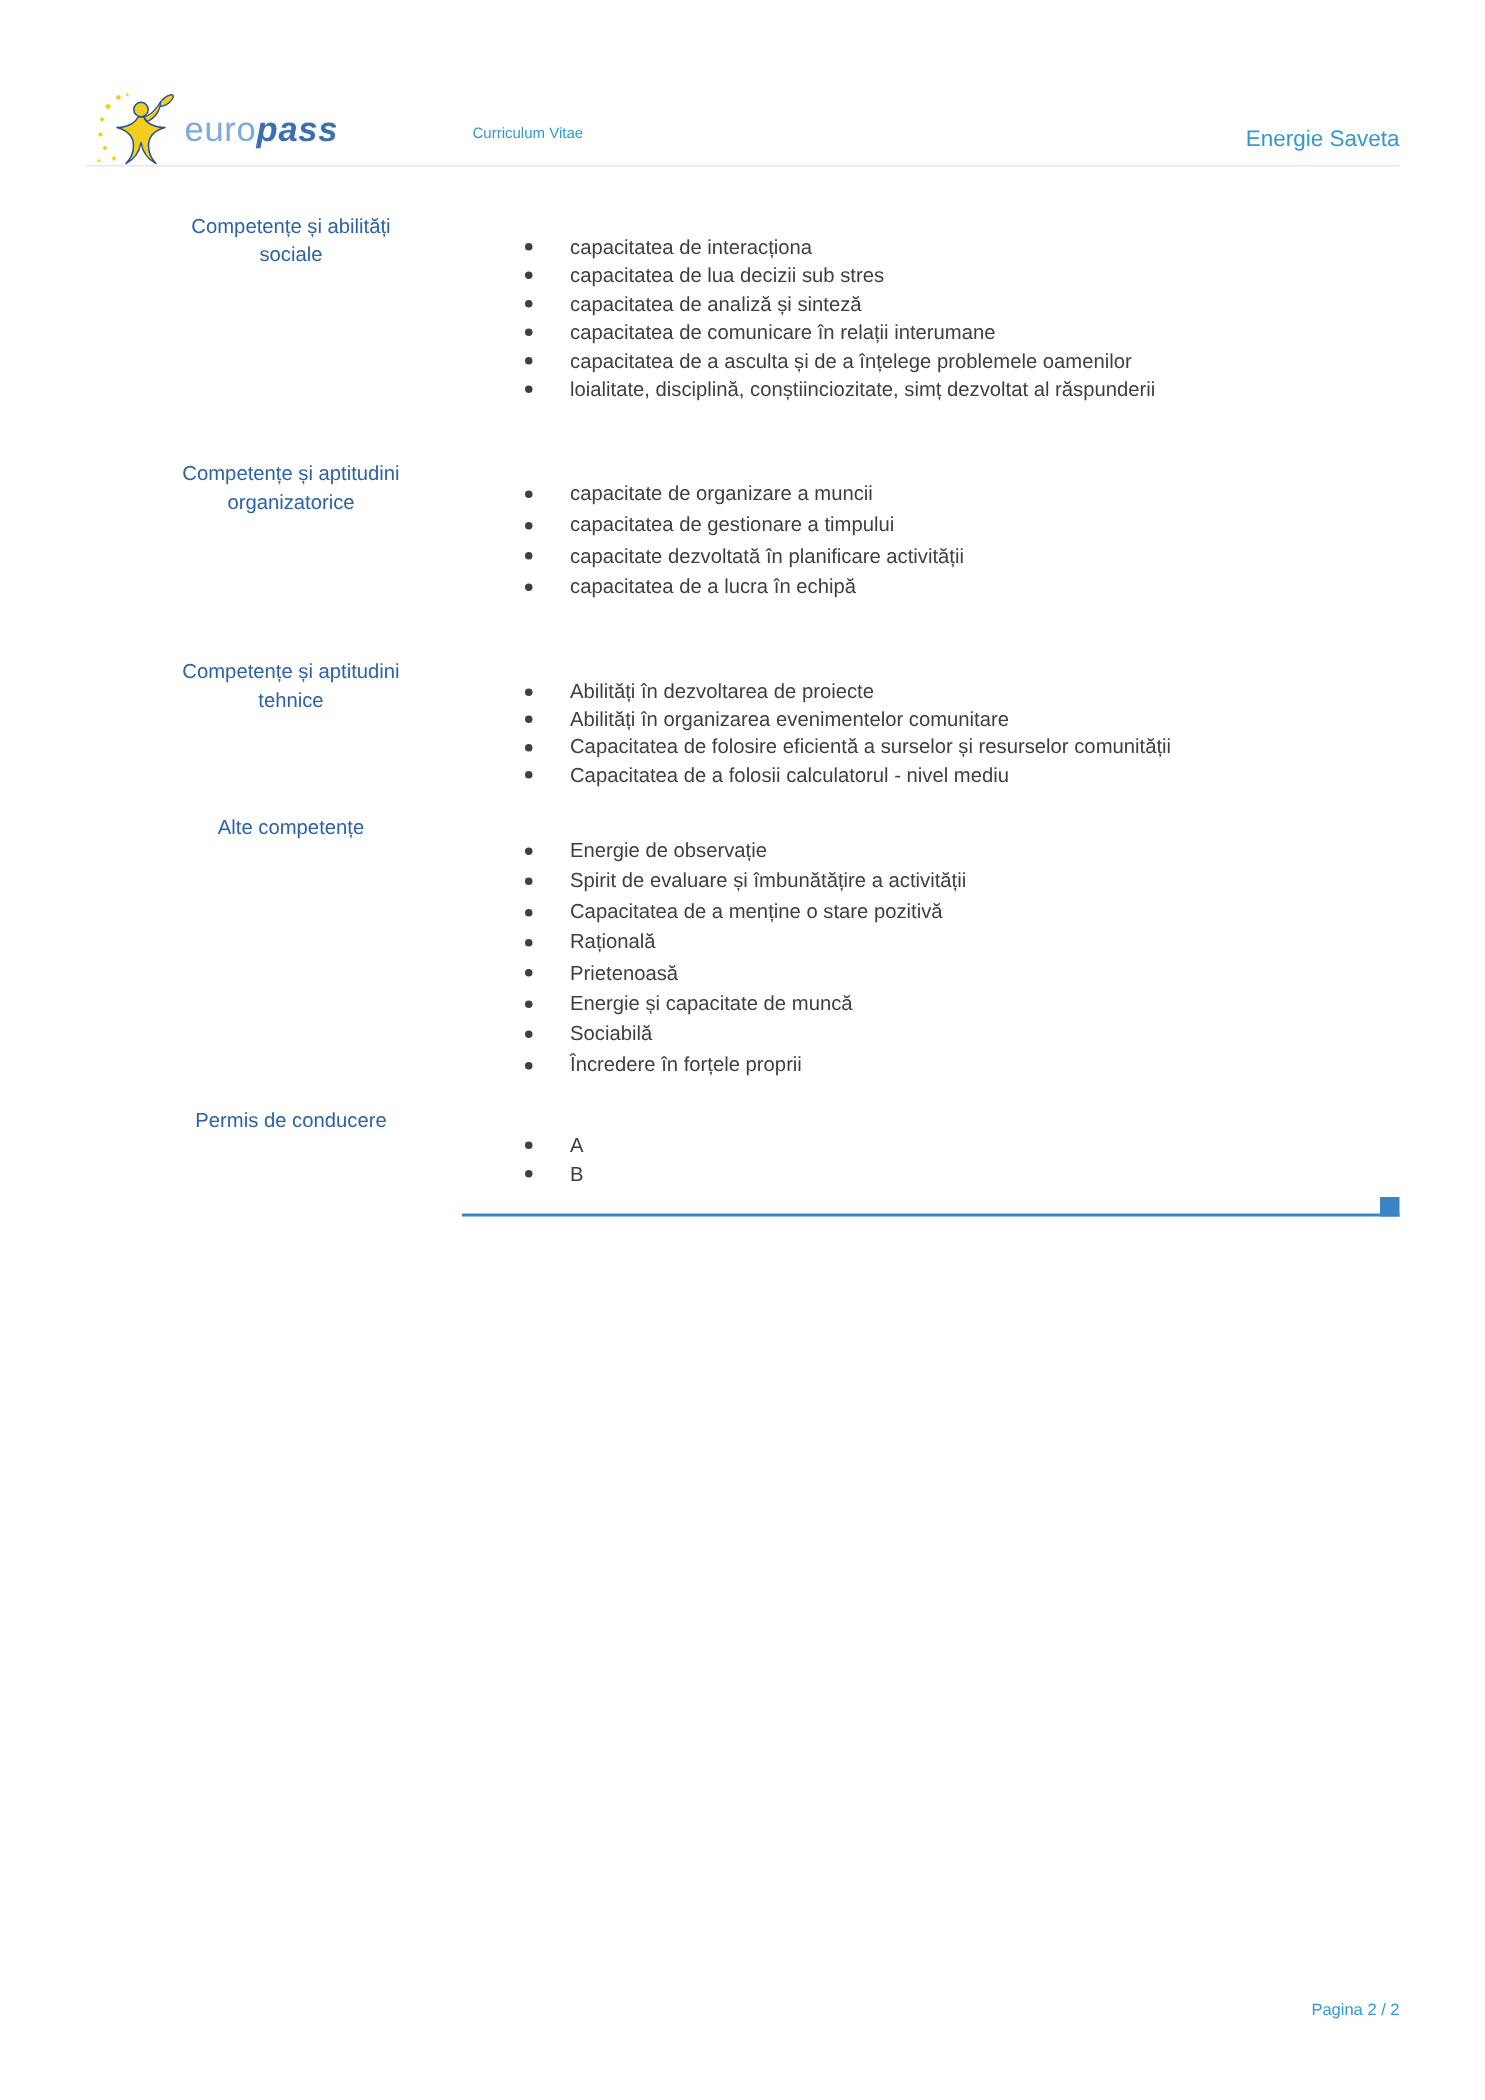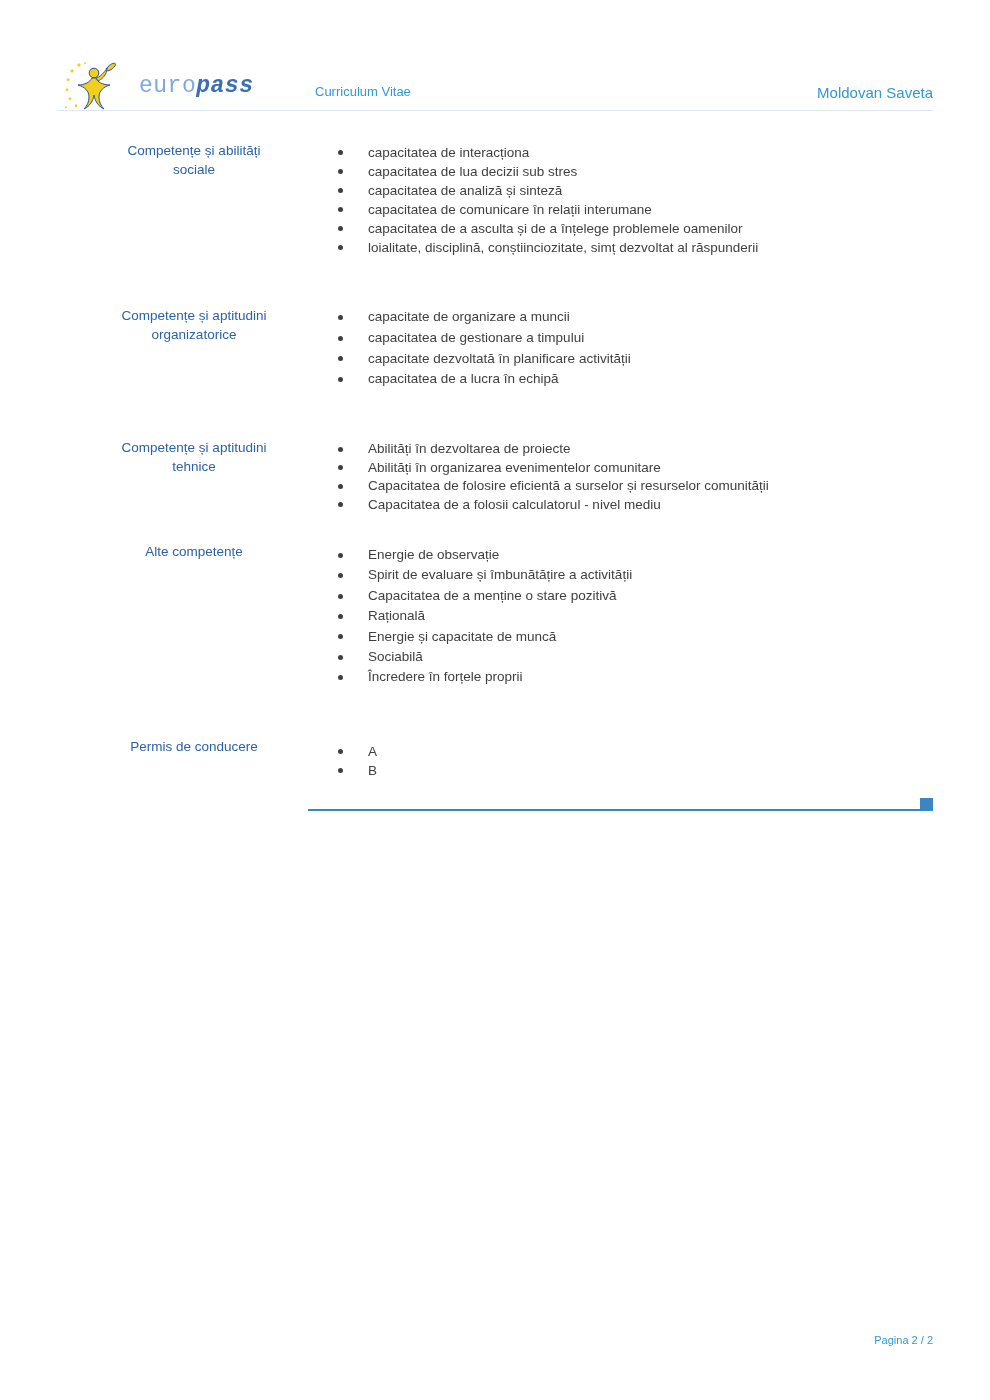--- a/index.html
+++ b/index.html
@@ -17,32 +17,31 @@
     position: absolute;
     left: 64px;
     top: 60px;
     display: flex;
     align-items: center;
   }
   .logo svg { display: block; }
   .logo-text {
     font-size: 23px;
     line-height: 23px;
-    margin-left: 19px;
+    margin-left: 3px;
     letter-spacing: 0.5px;
-    font-family: Liberation Mono, monospace;
   }
   .logo-euro { color: var(--logo-euro-blue, #7ea9dc); }
   .logo-pass { color: var(--logo-pass-blue, #3c6eb4); font-weight: bold; font-style: italic; }
 
   .doc-title {
     position: absolute;
     left: 315px;
     top: 84px;
-    font-size: 13px;
+    font-size: 10px;
     color: var(--header-text-blue, #3399cc);
   }
   .person-name {
     position: absolute;
     right: 57px;
     top: 84px;
     font-size: 15px;
     color: var(--header-text-blue, #3399cc);
   }
   .header-rule {
@@ -62,21 +61,21 @@
     width: 178px;
     text-align: center;
     font-size: 13.5px;
     line-height: 19px;
     color: var(--section-label-blue, #2c62a7);
   }
   .bullets {
     position: absolute;
     left: 337px;
     top: var(--ul-off, 2px);
-    margin: 0;
+    margin: 12px;
     padding: 0;
     list-style: none;
     width: 580px;
   }
   .bullets li {
     position: relative;
     padding-left: 31px;
     font-size: 13.5px;
     line-height: var(--lh, 19px);
     color: var(--body-text, #3f3f3f);
@@ -146,21 +145,21 @@
       </g>
       <ellipse cx="47" cy="7" rx="5.5" ry="2.2" transform="rotate(-38 47 7)" fill="var(--logo-yellow, #f2cf1d)" stroke="var(--logo-navy, #27509b)" stroke-width="0.9"></ellipse>
       <circle cx="30" cy="13" r="4.8" fill="var(--logo-yellow, #f2cf1d)" stroke="var(--logo-navy, #27509b)" stroke-width="1"></circle>
       <path d="M32 18 C36 17 40 13 43 8 C43 14 39 19 34 21 Z" fill="var(--logo-yellow, #f2cf1d)" stroke="var(--logo-navy, #27509b)" stroke-width="0.9" stroke-linejoin="round"></path>
       <path d="M28 18 C26 22 21 25 14 25 C21 27 25 31 25 37 C25 42 23 46 20 49 C26 46 29 41 30 35 C31 41 34 46 40 49 C37 46 35 42 35 37 C35 31 39 27 46 25 C39 25 33 22 32 18 Z" fill="var(--logo-yellow, #f2cf1d)" stroke="var(--logo-navy, #27509b)" stroke-width="1" stroke-linejoin="round"></path>
     </svg>
     <span class="logo-text"><span class="logo-euro">euro</span><span class="logo-pass">pass</span></span>
   </div>
 
   <div class="doc-title">Curriculum Vitae</div>
-  <div class="person-name">Moldovan Saveta</div>
+  <div class="person-name">Energie Saveta</div>
   <div class="header-rule"></div>
 
   <section class="sec s1">
     <div class="sec-label">Competențe și abilități sociale</div>
     <ul class="bullets">
         <li>capacitatea de interacționa</li>
         <li>capacitatea de lua decizii sub stres</li>
         <li>capacitatea de analiză și sinteză</li>
         <li>capacitatea de comunicare în relații interumane</li>
         <li>capacitatea de a asculta și de a înțelege problemele oamenilor</li>
@@ -188,20 +187,21 @@
       </ul>
   </section>
 
   <section class="sec s4">
     <div class="sec-label">Alte competențe</div>
     <ul class="bullets">
         <li>Energie de observație</li>
         <li>Spirit de evaluare și îmbunătățire a activității</li>
         <li>Capacitatea de a menține o stare pozitivă</li>
         <li>Rațională</li>
+        <li>Prietenoasă</li>
         <li>Energie și capacitate de muncă</li>
         <li>Sociabilă</li>
         <li>Încredere în forțele proprii</li>
       </ul>
   </section>
 
   <section class="sec s5">
     <div class="sec-label">Permis de conducere</div>
     <ul class="bullets">
         <li>A</li>

